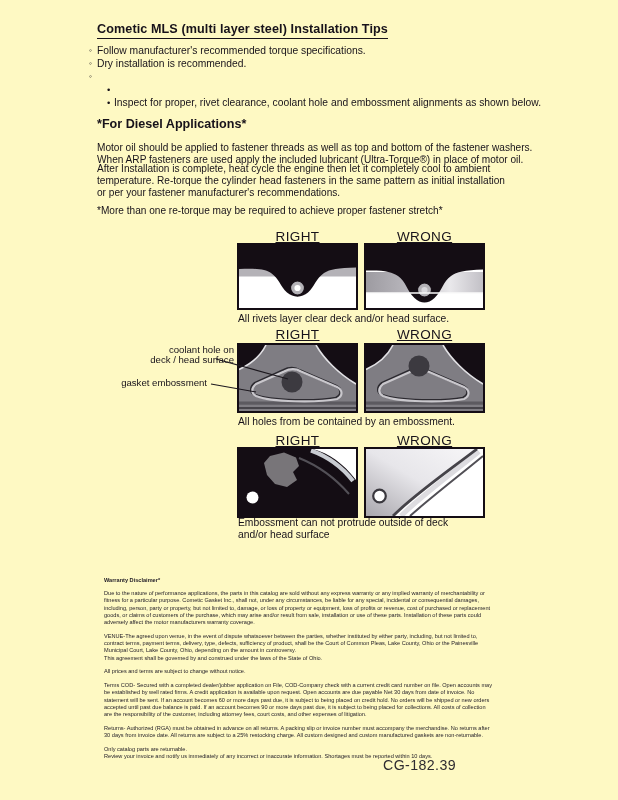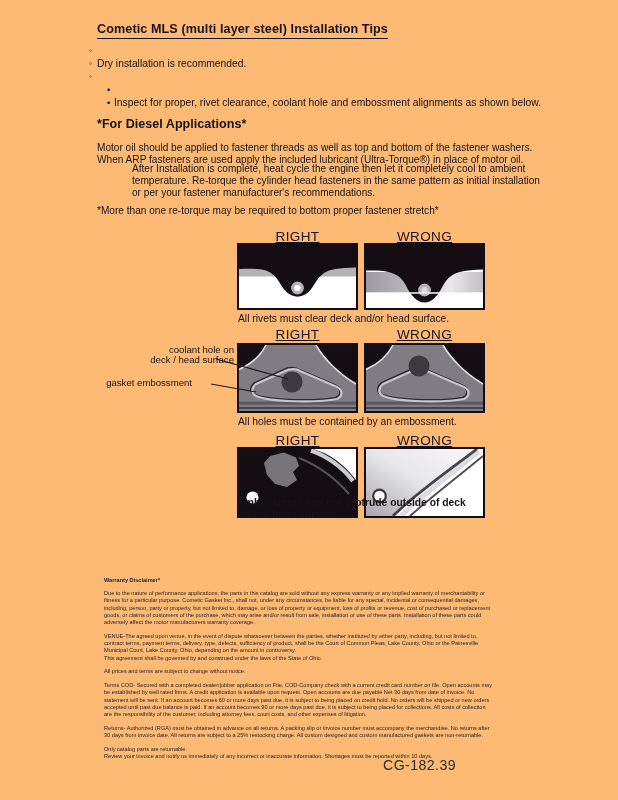--- a/index.html
+++ b/index.html
@@ -1,59 +1,60 @@
 <!DOCTYPE html>
 <html><head>
 <meta charset="utf-8">
 <style>
   html,body{margin:0;padding:0;}
-  .page{position:relative;width:618px;height:800px;background:#fdba74;overflow:hidden;
+  .page{position:relative;width:618px;height:800px;background:#fef9c3;overflow:hidden;
         font-family:"Liberation Sans","DejaVu Sans",sans-serif;color:#17121a;}
   .pre{white-space:pre-line;}
 
   .title{position:absolute;left:97px;top:22px;font-size:12.6px;font-weight:700;
          border-bottom:1.6px solid #17121a;padding-bottom:2px;letter-spacing:.1px;}
 
   .bullets{position:absolute;left:89px;top:44px;font-size:10.3px;line-height:13.1px;}
   .b{display:flex;}
   .b .mk{width:8px;flex:0 0 8px;font-size:8.5px;line-height:13.1px;}
   .b.l2{padding-left:18px;}
   .b.l2 .mk{width:7px;flex:0 0 7px;font-size:9.5px;}
 
   .diesel-h{position:absolute;left:97px;top:117px;font-size:12.6px;font-weight:700;}
   .p1{position:absolute;left:97px;top:142px;width:480px;font-size:10.1px;line-height:12.2px;}
-  .p2{position:absolute;left:97px;top:163px;width:480px;font-size:10.1px;line-height:12.2px;margin-left:35px;}
+  .p2{position:absolute;left:97px;top:163px;width:480px;font-size:10.1px;line-height:12.2px;}
   .note{position:absolute;left:97px;top:205px;width:480px;font-size:10.1px;}
 
   .dlabel{position:absolute;width:121px;text-align:center;font-size:13.5px;letter-spacing:.4px;color:#17121a;text-decoration:underline;}
   .dbox{position:absolute;width:117px;border:2px solid #140d14;background:#fff;line-height:0;}
   .dbox svg{display:block;}
   .dcaption{position:absolute;left:238px;font-size:10.3px;line-height:11.5px;color:#17121a;}
 
   .ann{position:absolute;text-align:right;font-size:9.6px;line-height:10.3px;color:#17121a;}
   .ann1{right:384px;top:345px;}
-  .ann2{right:426px;top:378px;text-align:right;}
+  .ann2{right:411px;top:378px;text-align:right;}
   .leader{position:absolute;left:0;top:0;width:618px;height:800px;pointer-events:none;}
 
   .legal{position:absolute;left:104px;top:577px;width:462px;font-size:5.6px;line-height:7.35px;color:#26222a;}
   .legal .lh{font-weight:700;margin-bottom:5.5px;}
   .legal p{margin:0 0 6.2px 0;}
 
   .pagecode{position:absolute;left:383px;top:757px;font-size:14.2px;letter-spacing:.4px;color:#2e2b30;}
 </style>
 </head>
 <body>
 
 <div class="page">
 
   <div class="title">Cometic MLS (multi layer steel) Installation Tips</div>
 
   <div class="bullets">
     <div class="b l1">
         <span class="mk">◦</span>
+        <span>Follow manufacturer's recommended torque specifications.</span>
       </div>
     <div class="b l1">
         <span class="mk">◦</span>
         <span>Dry installation is recommended.</span>
       </div>
     <div class="b l1">
         <span class="mk">◦</span>
       </div>
     <div class="b l2">
         <span class="mk">•</span>
@@ -63,21 +64,21 @@
         <span>Inspect for proper, rivet clearance, coolant hole and embossment alignments as shown below.</span>
       </div>
   </div>
 
   <div class="diesel-h">*For Diesel Applications*</div>
   <div class="p1 pre">Motor oil should be applied to fastener threads as well as top and bottom of the fastener washers.
 When ARP fasteners are used apply the included lubricant (Ultra-Torque®) in place of motor oil.</div>
   <div class="p2 pre">After Installation is complete, heat cycle the engine then let it completely cool to ambient
 temperature. Re-torque the cylinder head fasteners in the same pattern as initial installation
 or per your fastener manufacturer's recommendations.</div>
-  <div class="note">*More than one re-torque may be required to bottom proper fastener stretch*</div>
+  <div class="note">*More than one re-torque may be required to achieve proper fastener stretch*</div>
 
   <div class="dlabel" style="left:237px;top:229px;">RIGHT</div>
   <div class="dlabel" style="left:364px;top:229px;">WRONG</div>
 
   <div class="dbox" style="left:237px;top:243px;">
     <svg width="117" height="63" viewBox="0 0 117 63">
       <rect x="0" y="0" width="117" height="63" fill="#ffffff"></rect>
       <rect x="0" y="22" width="117" height="9.5" fill="#b4b2b7"></rect>
       <path d="M0,0 H117 V22.5 C99,23 91,24 85,28 C77,33.5 75.5,41.5 69,47.5 C62.5,53 54.5,53 48,47.5 C41.5,41.5 40,33.5 32,28 C26,24 18,23.3 0,24 Z" fill="#140d14"></path>
       <circle cx="58.5" cy="43" r="7" fill="#b4b2b7" stroke="#140d14" stroke-width="1.2"></circle>
@@ -97,21 +98,21 @@
       </defs>
       <rect x="0" y="0" width="117" height="63" fill="#ffffff"></rect>
       <rect x="0" y="27" width="117" height="21" fill="url(#g1)"></rect>
       <path d="M0,0 H117 V24.5 C98,25 91,27 85,31 C77,36.5 76,46 68.5,53 C62,59 55,59 48.5,53 C41,46 40,36.5 32,31 C26,27 19,25 0,25.5 Z" fill="#140d14"></path>
       <circle cx="58.5" cy="45" r="7" fill="#b4b2b7" stroke="#140d14" stroke-width="1.2"></circle>
       <circle cx="58.5" cy="45" r="3.1" fill="#d9d8dc"></circle>
       <line x1="0" y1="48" x2="117" y2="48" stroke="#fafafa" stroke-width="1.5"></line>
     </svg>
   </div>
 
-  <div class="dcaption" style="top:313px;">All rivets must clear deck and/or head surface.</div>
+  <div class="dcaption" style="top:313px;">All rivets layer clear deck and/or head surface.</div>
 
   <div class="dlabel" style="left:237px;top:327px;">RIGHT</div>
   <div class="dlabel" style="left:364px;top:327px;">WRONG</div>
 
   <div class="dbox" style="left:237px;top:343px;">
     <svg width="117" height="66" viewBox="0 0 117 66">
       <rect x="0" y="0" width="117" height="66" fill="#7f7d83"></rect>
       <rect x="0" y="56.5" width="117" height="3.2" fill="#5c5a60"></rect>
       <rect x="0" y="62" width="117" height="2" fill="#46444a"></rect>
       <path d="M0,0 H27 C21,12 10,20 0,24.5 Z" fill="#140d14"></path>
@@ -132,21 +133,21 @@
       <path d="M0,0 H27 C21,12 10,20 0,24.5 Z" fill="#140d14"></path>
       <path d="M27,0 C21,12 10,20 0,24.5" fill="none" stroke="#e2e1e5" stroke-width="1.6"></path>
       <path d="M117,0 H77 C85,14 100,29 117,39 Z" fill="#140d14"></path>
       <path d="M77,0 C85,14 100,29 117,39" fill="none" stroke="#e2e1e5" stroke-width="1.6"></path>
       <path d="M16,50 C11,47 11,42 16,38 L44,25.5 C50,22.5 56,22.5 61,25.5 L97,41 C103,44 103,50 97,53 C79,56.5 31,56.5 16,50 Z" fill="none" stroke="#2c2a30" stroke-width="2.6"></path>
       <path d="M17,51 C12,48 12,43 17,39 L45,26.5 C51,23.5 57,23.5 62,26.5 L98,42 C104,45 104,51 98,54 C80,57.5 32,57.5 17,51 Z" fill="none" stroke="#c9c7cc" stroke-width="2.2"></path>
       <circle cx="53" cy="21" r="10.5" fill="#3c3a40"></circle>
     </svg>
   </div>
 
-  <div class="dcaption" style="top:416px;">All holes must be contained by an embossment.</div>
+  <div class="dcaption" style="top:416px;">All holes from be contained by an embossment.</div>
 
   <div class="ann ann1 pre">coolant hole on
 deck / head surface</div>
   <div class="ann ann2">gasket embossment</div>
 
   <svg class="leader">
     <line x1="216" y1="359" x2="288" y2="379" stroke="#1c181e" stroke-width="1.1"></line>
     <line x1="211" y1="384" x2="256" y2="392" stroke="#1c181e" stroke-width="1.1"></line>
   </svg>
 
@@ -175,21 +176,21 @@
       </defs>
       <rect x="0" y="0" width="117" height="67" fill="#ffffff"></rect>
       <path d="M0,0 H111 C85,20 49,45 27,67 H0 Z" fill="url(#g3)"></path>
       <path d="M113,2.5 C89,22 55,47 35,67" fill="none" stroke="#dddce0" stroke-width="5"></path>
       <path d="M111,0 C85,20 49,45 27,67" fill="none" stroke="#454349" stroke-width="2.8"></path>
       <path d="M117,7 C94,26 63,50 44,67" fill="none" stroke="#514f55" stroke-width="2"></path>
       <circle cx="13.5" cy="47" r="6.3" fill="#ffffff" stroke="#3a383e" stroke-width="2.2"></circle>
     </svg>
   </div>
 
-  <div class="dcaption pre" style="top:497px;font-weight:bold;">Embossment can not protrude outside of deck
+  <div class="dcaption pre" style="top:517px;">Embossment can not protrude outside of deck
 and/or head surface</div>
 
   <div class="legal">
     <div class="lh">Warranty Disclaimer*</div>
     <p class="pre">Due to the nature of performance applications, the parts in this catalog are sold without any express warranty or any implied warranty of merchantability or
 fitness for a particular purpose.  Cometic Gasket Inc., shall not, under any circumstances, be liable for any special, incidental or consequential damages,
 including, person, party or property, but not limited to, damage, or loss of property or equipment, loss of profits or revenue, cost of purchased or replacement
 goods, or claims of customers of the purchase, which may arise and/or result from sale, installation or use of these parts.  Installation of these parts could
 adversely affect the motor manufacturers warranty coverage.</p>
     <p class="pre">VENUE-The agreed upon venue, in the event of dispute whatsoever between the parties, whether instituted by either party, including, but not limited to,

